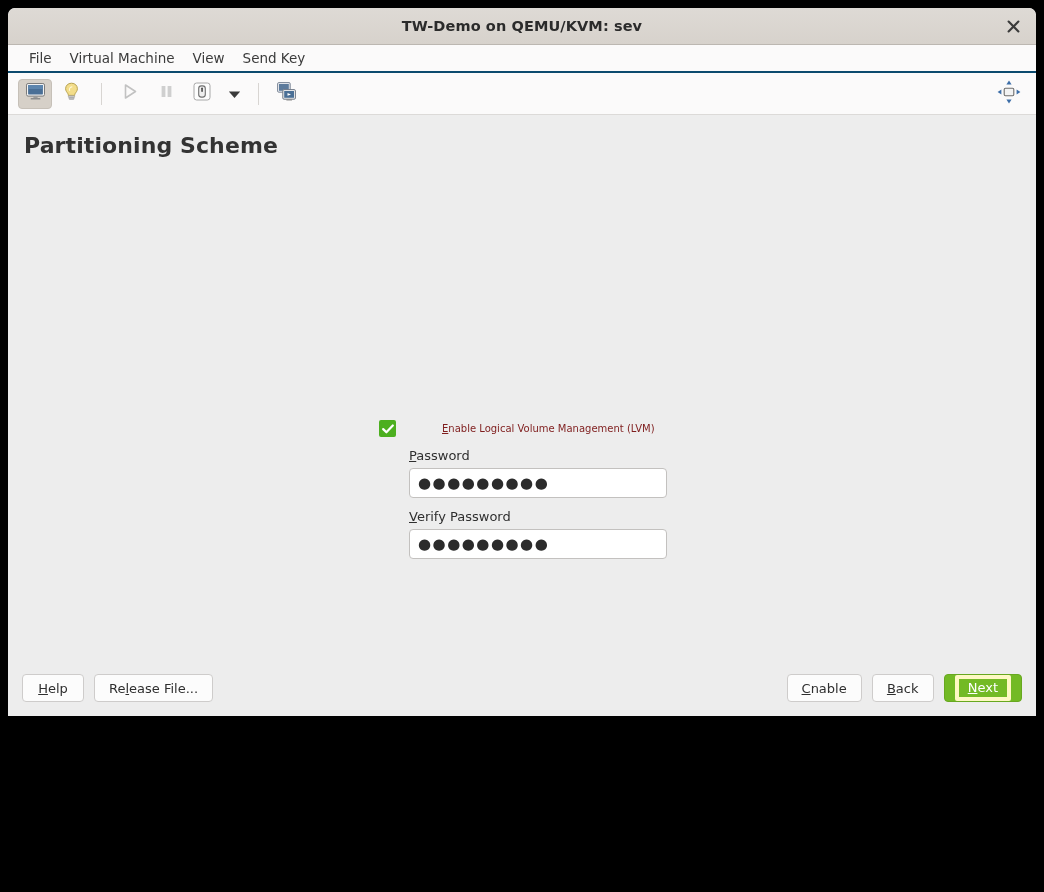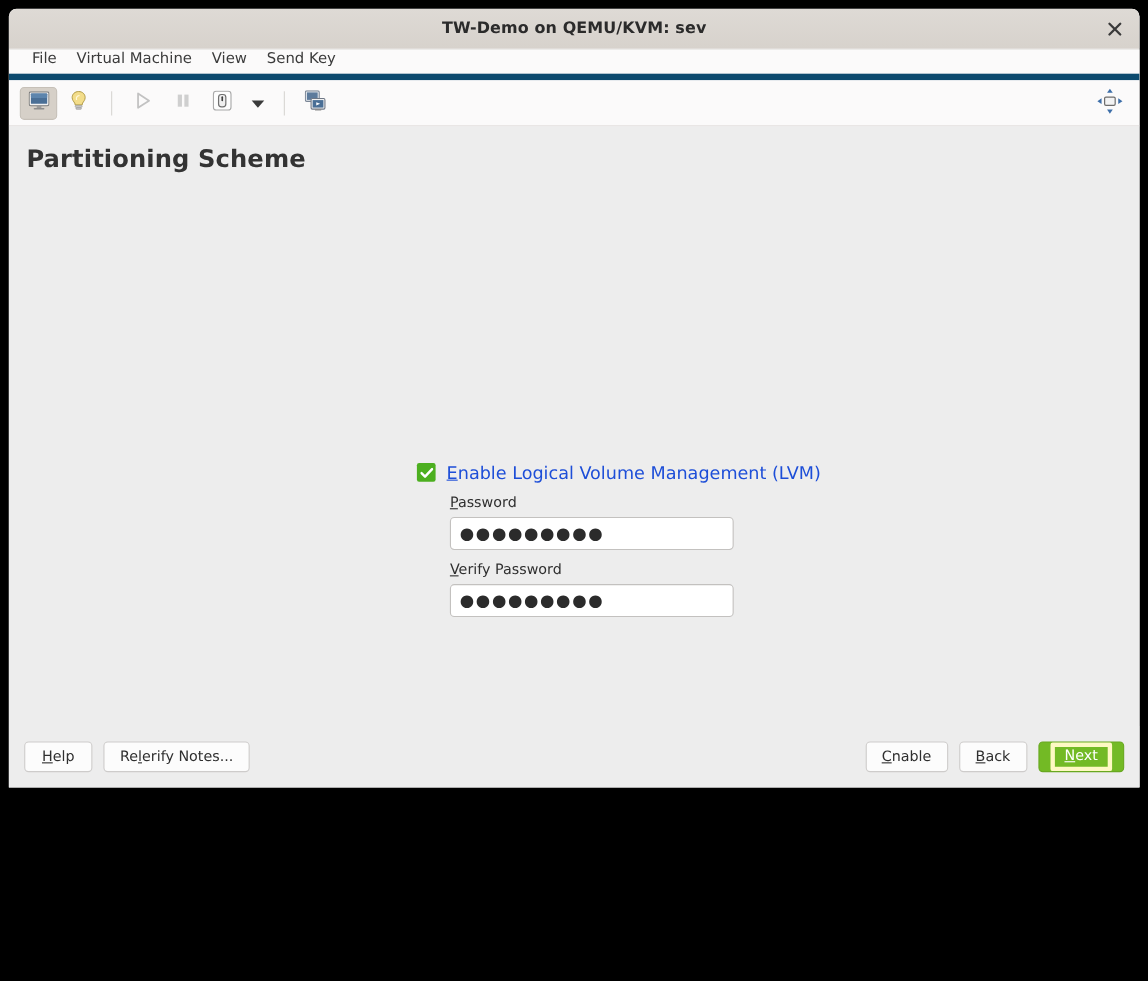--- a/index.html
+++ b/index.html
@@ -60,23 +60,23 @@
     justify-content: center;
     cursor: pointer;
   }
   #close-button svg { display: block; }
 
   
   #menubar {
     flex: 0 0 28px;
     height: 28px;
     background: #fbfafa;
-    border-bottom: 6px solid #0c4a6e;
-    display: flex;
-    align-items: flex-end;
+    border-bottom: 2px solid #0c4a6e;
+    display: flex;
+    align-items: flex-start;
     padding-left: 12px;
     box-sizing: border-box;
   }
   .menu-item {
     font-size: 13.5px;
     color: #3b3b3b;
     padding: 0 9px;
     line-height: 27px;
     cursor: default;
     white-space: nowrap;
@@ -172,23 +172,24 @@
     display: flex;
     align-items: center;
     justify-content: center;
     flex: 0 0 17px;
     margin-right: 10px;
     cursor: pointer;
   }
   .checkbox svg { display: block; }
 
   .check-label {
-    font-size: 16px;
-    color: #1d4ed8;
+    font-size: 10px;
+    color: #7f1d1d;
     white-space: nowrap;
+    margin-left: 36px;
   }
   .acc { text-decoration: underline; }
 
   .field-group {
     margin-left: 30px;
     margin-top: 11px;
   }
   .field-label {
     font-size: 13px;
     color: #2f2f2f;
@@ -409,21 +410,21 @@
 
     <div id="footer">
       <div id="footer-left">
         <div class="btn">
             <span class="acc">H</span>
             <span>elp</span>
           </div>
         <div class="btn">
             <span>Re</span>
             <span class="acc">l</span>
-            <span>erify Notes...</span>
+            <span>ease File...</span>
           </div>
       </div>
 
       <div id="footer-right">
         <div class="btn">
             <span class="acc">C</span>
             <span>nable</span>
           </div>
         <div class="btn">
             <span class="acc">B</span>

